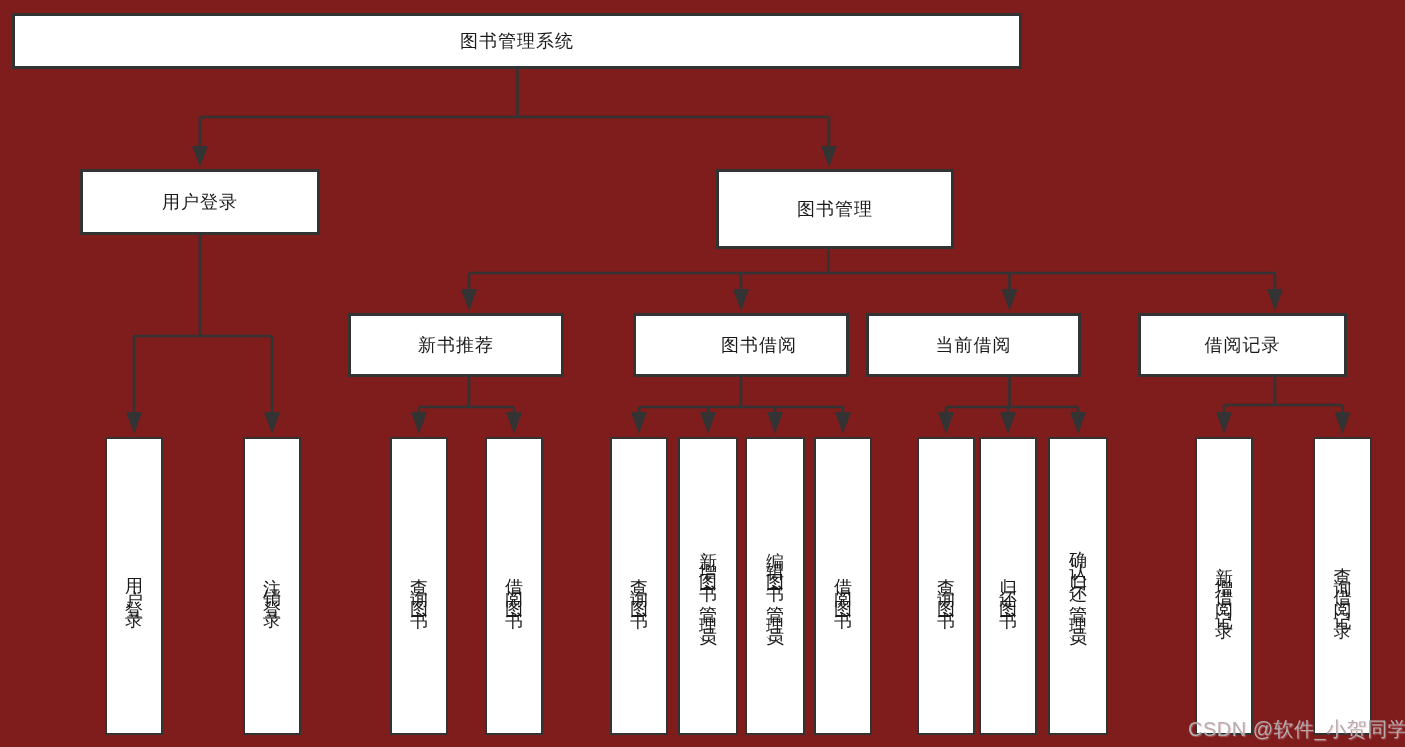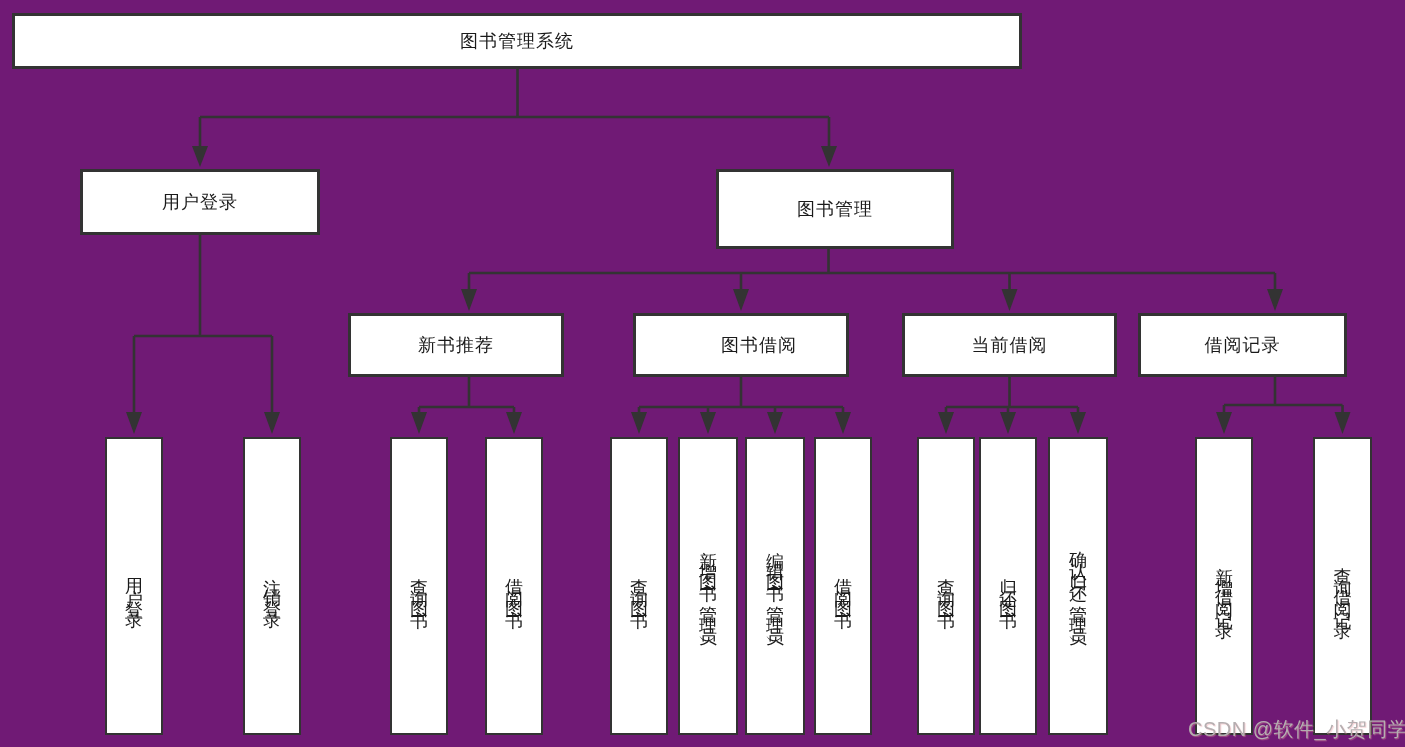--- a/index.html
+++ b/index.html
@@ -5,21 +5,21 @@
   html, body {
     margin: 0;
     padding: 0;
     background: #ffffff;
     font-family: "Liberation Sans", "DejaVu Sans", sans-serif;
   }
   .stage {
     position: relative;
     width: 1405px;
     height: 747px;
-    background: #701a75;
+    background: #7f1d1d;
     overflow: hidden;
   }
   svg.connectors {
     position: absolute;
     left: 0; top: 0;
     width: 1405px;
     height: 747px;
   }
   svg.connectors path {
     fill: none;
@@ -142,21 +142,21 @@
   <div class="node" style="left:716px; top:169px; width:238px; height:80px;font-family:Liberation Serif, serif;">
     <span class="label">图书管理</span>
   </div>
 
   <div class="node" style="left:348px; top:313px; width:216px; height:64px;">
     <span class="label">新书推荐</span>
   </div>
   <div class="node" style="left:633px; top:313px; width:216px; height:64px;padding-left:36px;">
     <span class="label">图书借阅</span>
   </div>
-  <div class="node" style="left:902px; top:313px; width:215px; height:64px;">
+  <div class="node" style="left:866px; top:313px; width:215px; height:64px;">
     <span class="label">当前借阅</span>
   </div>
   <div class="node" style="left:1138px; top:313px; width:209px; height:64px;">
     <span class="label">借阅记录</span>
   </div>
 
   <div class="vnode" style="left:105px; width:58px;">
     <span class="vtext">用户登录</span>
   </div>
   <div class="vnode" style="left:243px; width:58px;">

